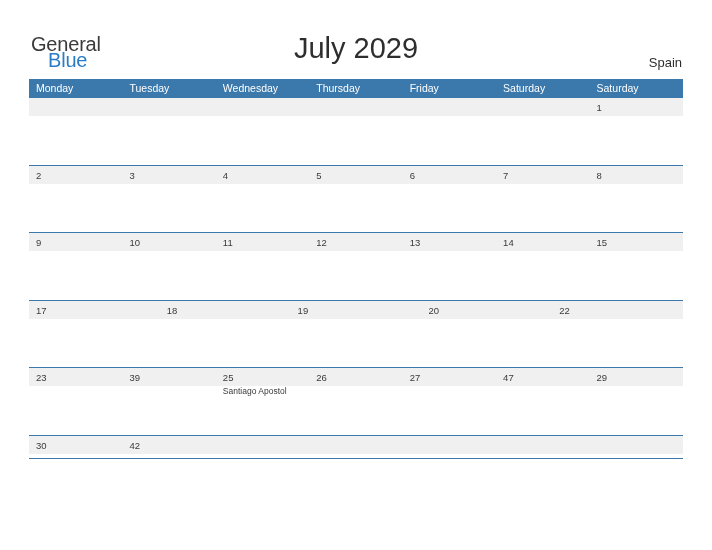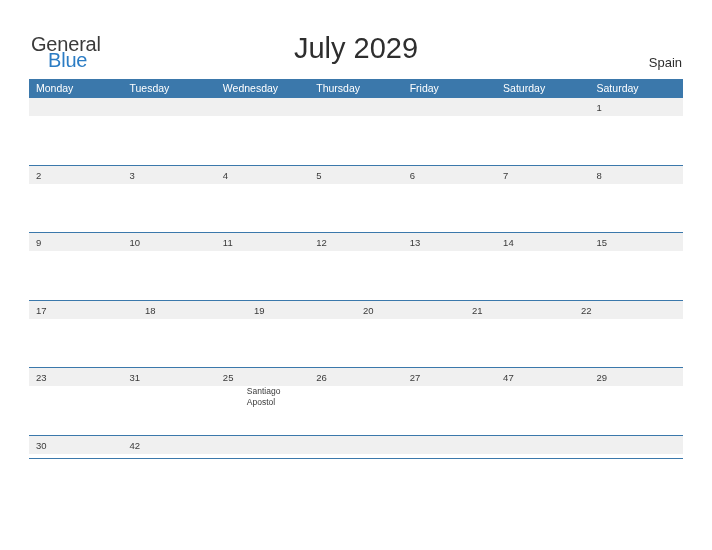--- a/index.html
+++ b/index.html
@@ -119,21 +119,20 @@
     color: #3a3a3a;
   }
   .cell .evt {
     position: absolute;
     left: 7px;
     top: 18px;
     right: 3px;
     font-size: 8.5px;
     color: #3a3a3a;
     line-height: 11px;
-    margin-left: 24px;
   }
   .shade {
     position: absolute;
     left: 0;
     top: 0;
     height: 18px;
     background: #f0f0f0;
   }
 </style>
 </head>
@@ -272,37 +271,33 @@
         </div>
       <div class="cell">
           <span class="num">19</span>
           <span class="evt"></span>
         </div>
       <div class="cell">
           <span class="num">20</span>
           <span class="evt"></span>
         </div>
       <div class="cell">
-          <span class="num">21</span>
-          <span class="evt"></span>
-        </div>
-      <div class="cell">
           <span class="num">22</span>
           <span class="evt"></span>
         </div>
     </div>
 
     <div class="week">
       <div class="shade" style="width:654px;"></div>
       <div class="cell">
           <span class="num">23</span>
           <span class="evt"></span>
         </div>
       <div class="cell">
-          <span class="num">31</span>
+          <span class="num">39</span>
           <span class="evt"></span>
         </div>
       <div class="cell">
           <span class="num">25</span>
           <span class="evt">Santiago Apostol</span>
         </div>
       <div class="cell">
           <span class="num">26</span>
           <span class="evt"></span>
         </div>

